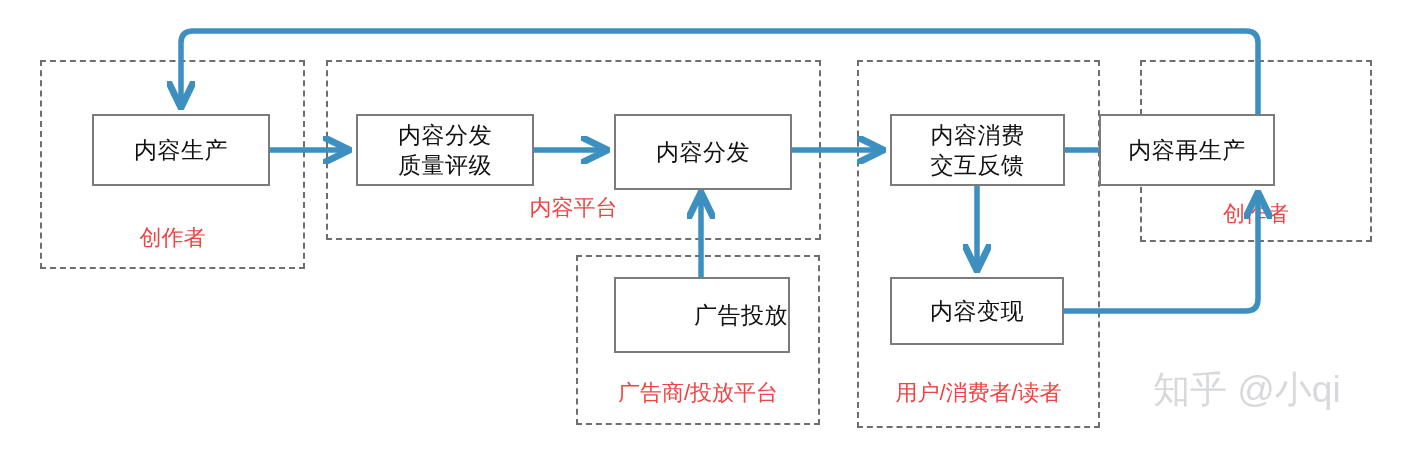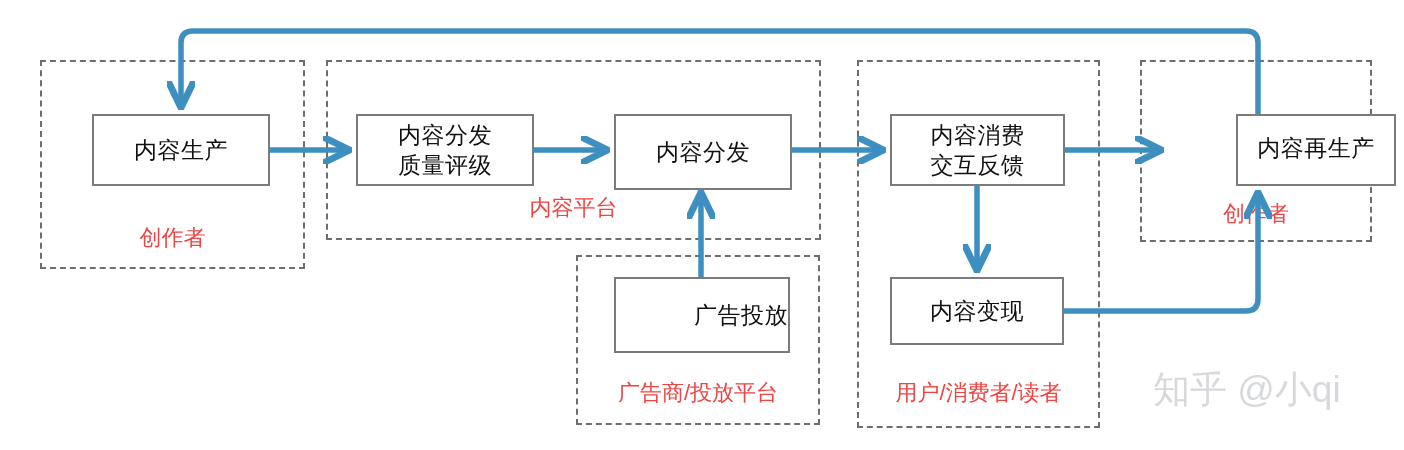--- a/index.html
+++ b/index.html
@@ -126,21 +126,21 @@
 
   <div class="node" style="left:614px; top:114px; width:178px; height:76px;">
     <span>内容分发</span>
   </div>
 
   <div class="node" style="left:890px; top:114px; width:175px; height:72px;">
     <span>内容消费</span>
     <span class="line2">交互反馈</span>
   </div>
 
-  <div class="node" style="left:1236px; top:114px; width:160px; height:72px;font-family:Liberation Mono, monospace;">
+  <div class="node" style="left:1099px; top:114px; width:176px; height:72px;">
     <span>内容再生产</span>
   </div>
 
   <div class="node" style="left:614px; top:277px; width:176px; height:76px;align-items:flex-end;">
     <span>广告投放</span>
   </div>
 
   <div class="node" style="left:890px; top:277px; width:174px; height:68px;text-align:center;">
     <span>内容变现</span>
   </div>

